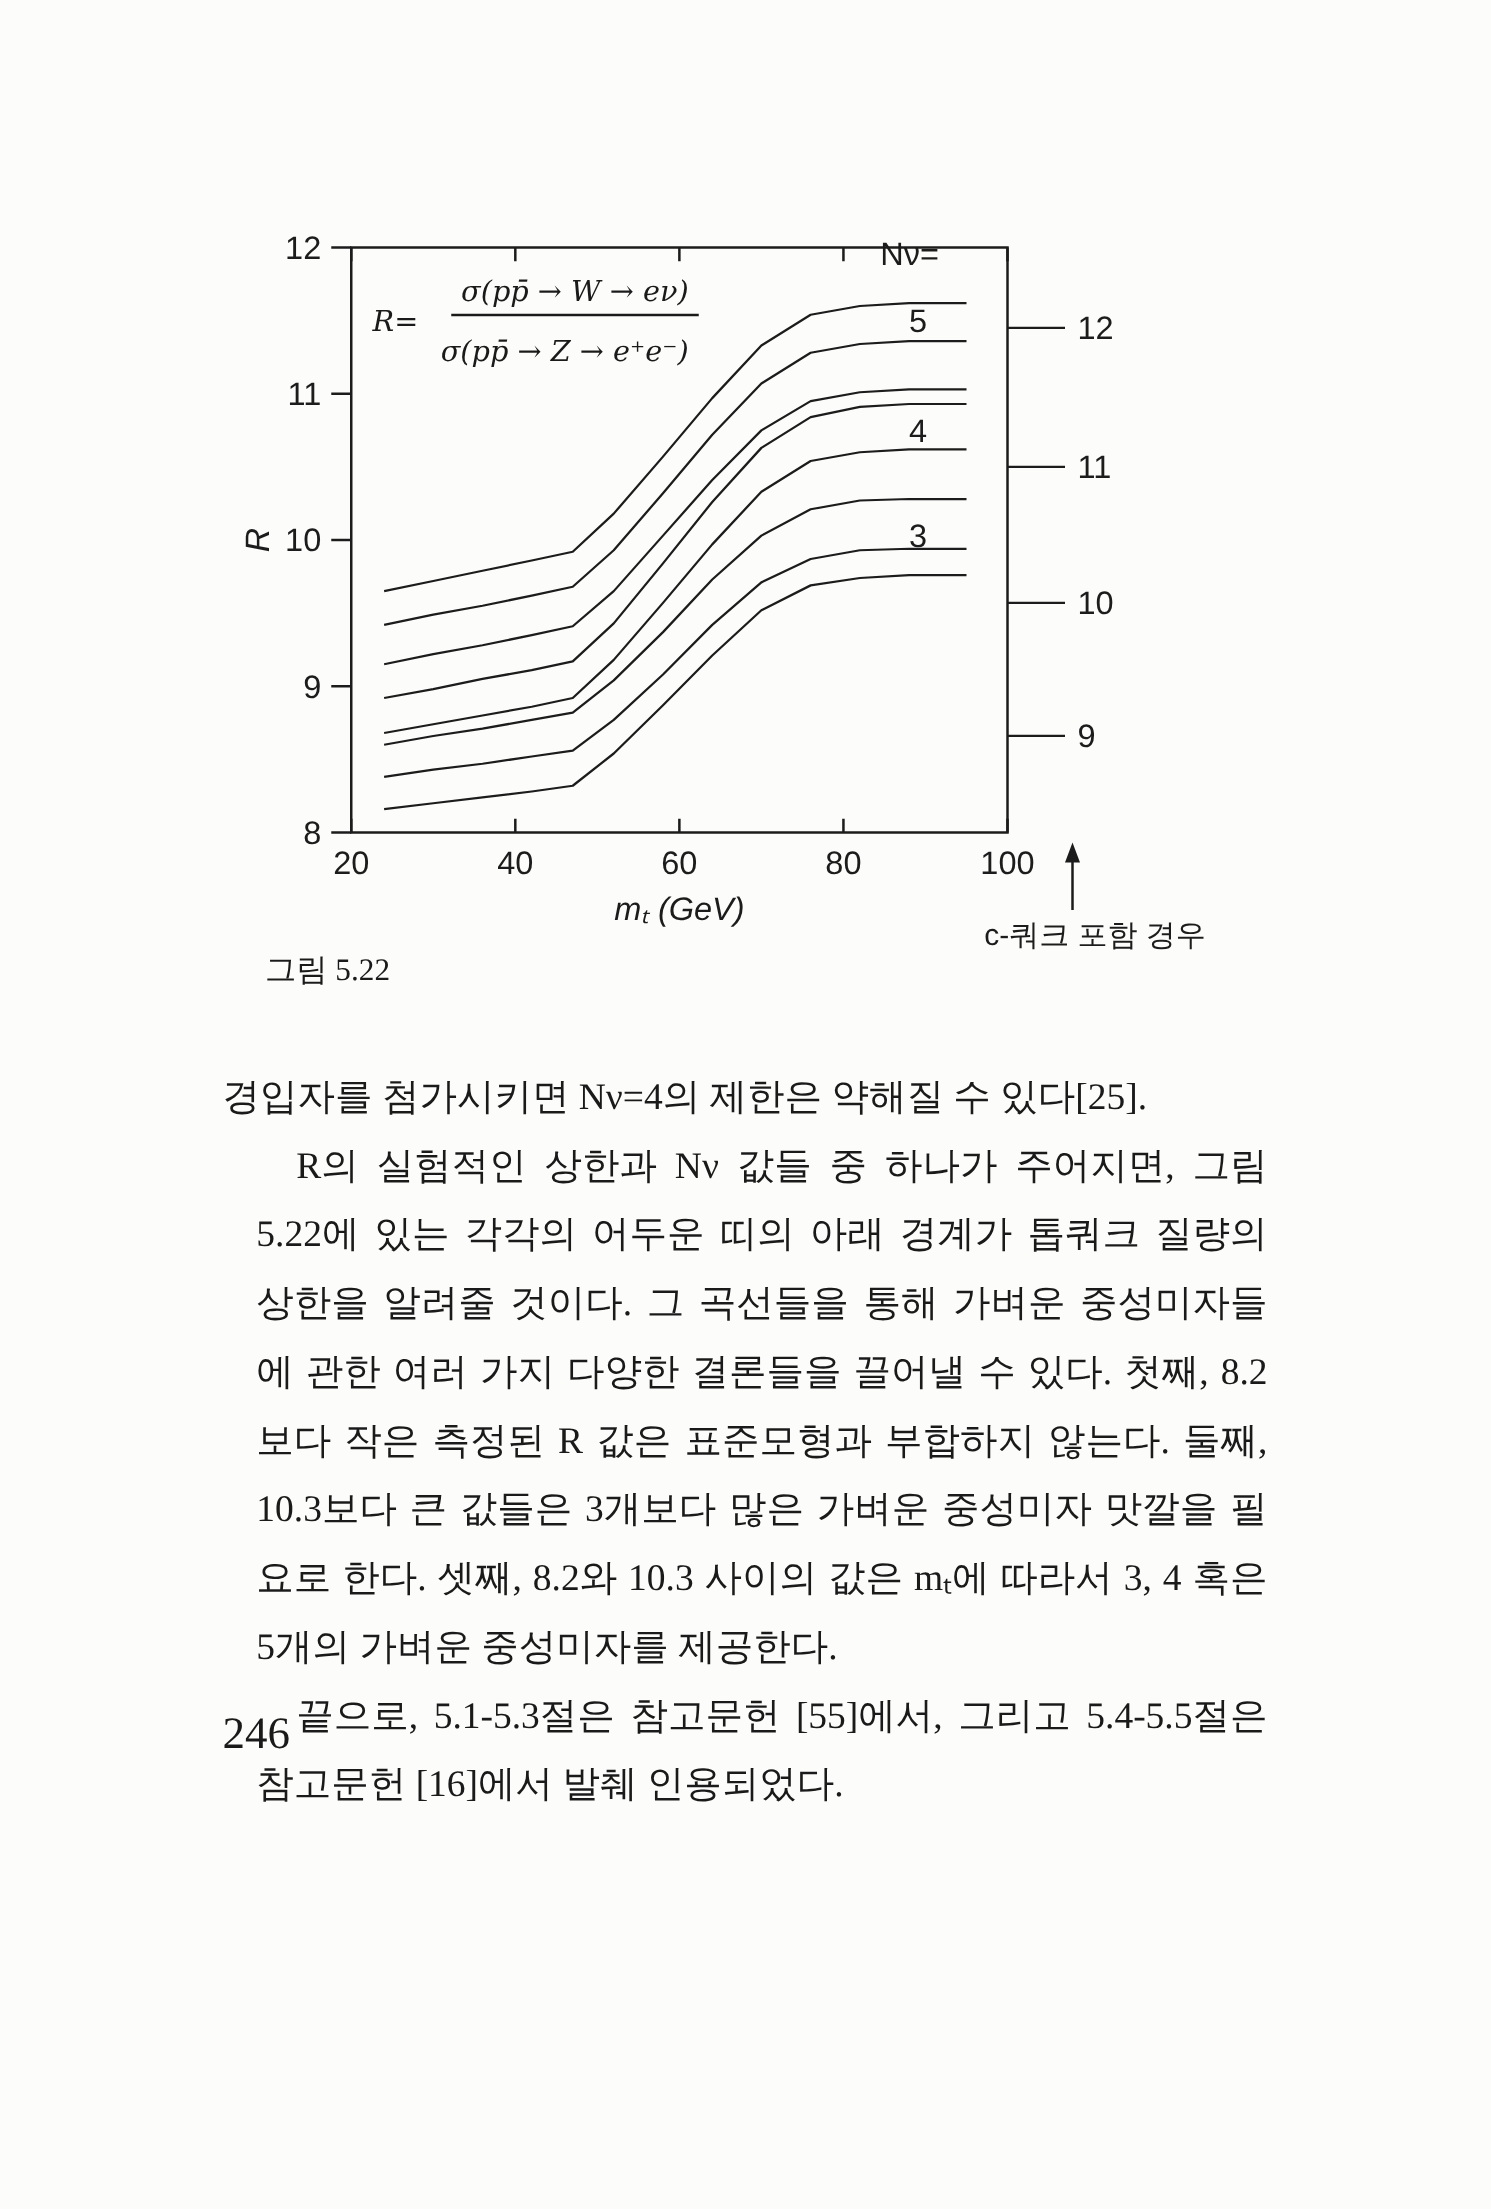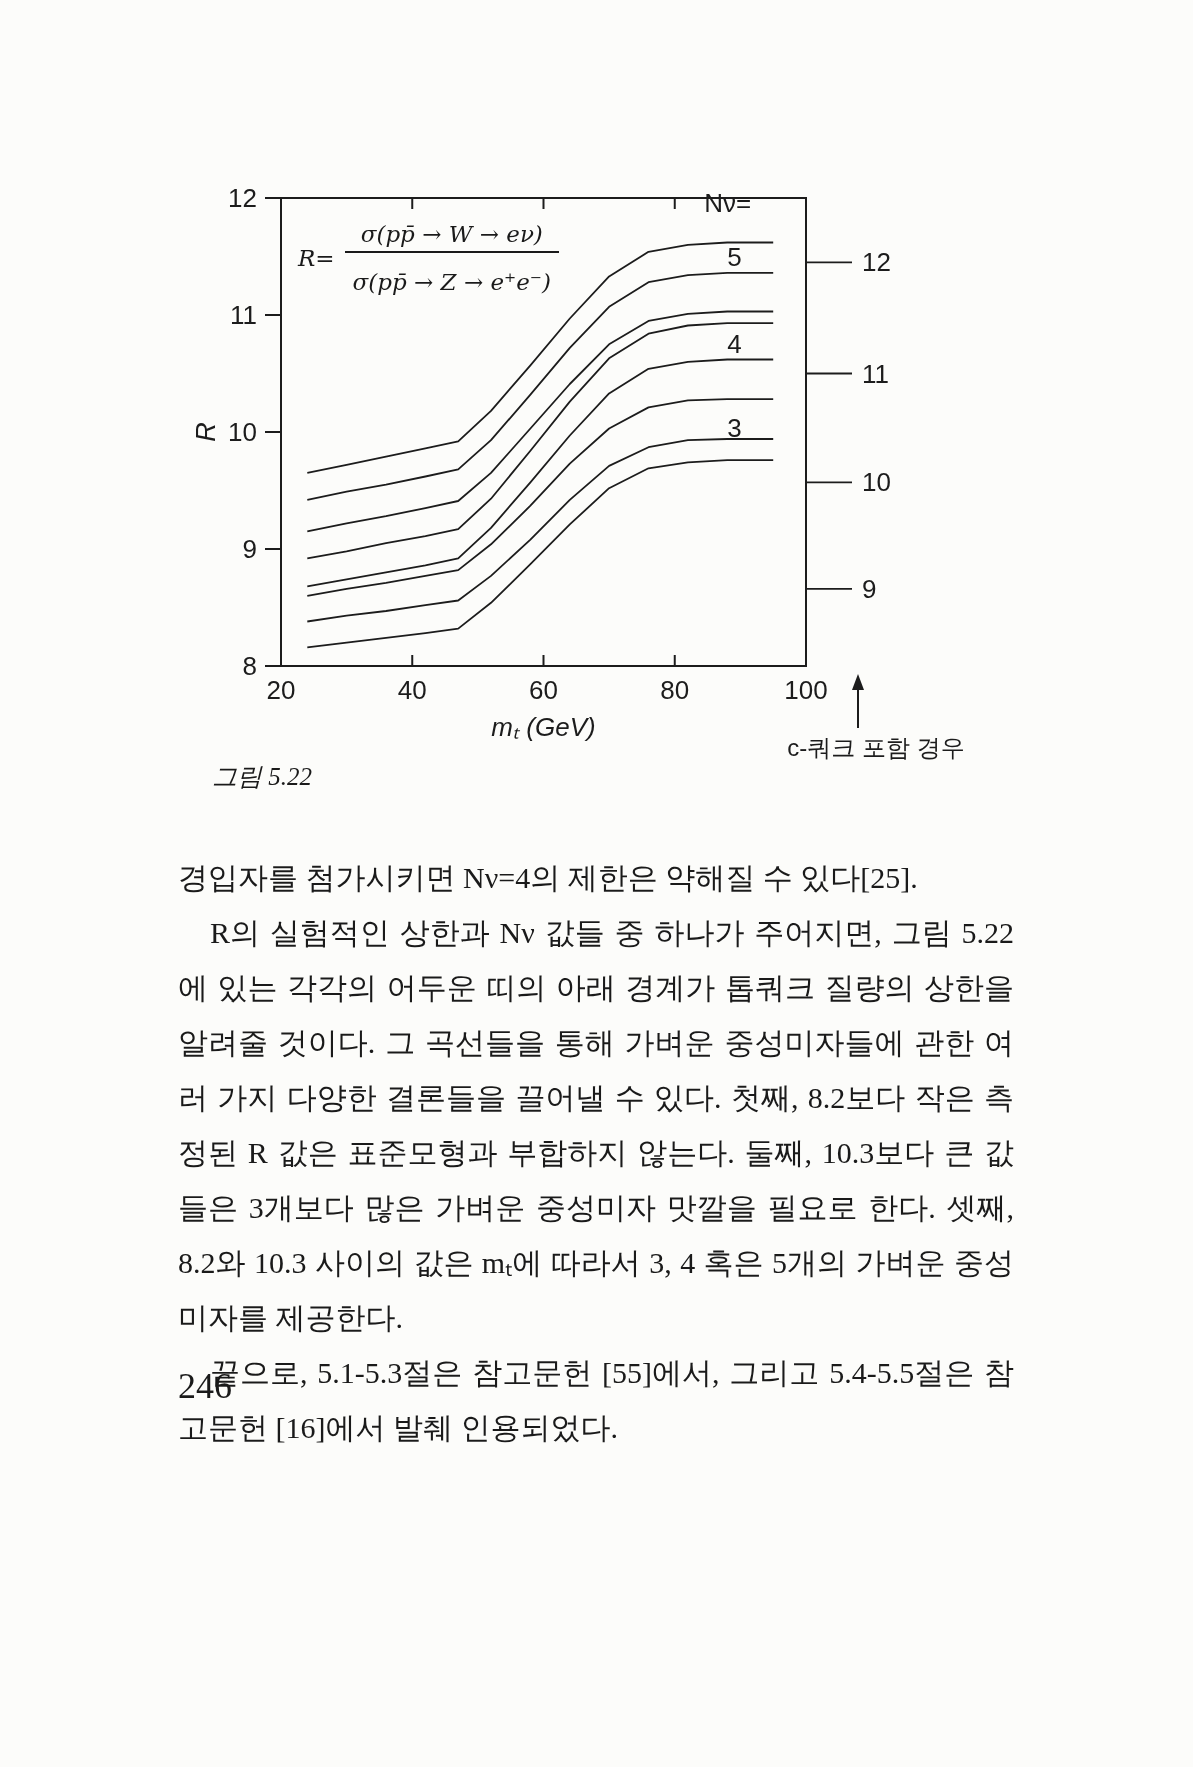--- a/index.html
+++ b/index.html
@@ -15,38 +15,38 @@
   .figure-area{
     position:absolute;left:178px;top:185px;width:800px;height:575px;
   }
   .figure-area svg{position:absolute;left:0;top:0;}
   .formula{
     position:absolute;left:120px;top:36px;
     display:flex;align-items:center;gap:10px;
     font-family:"DejaVu Serif", serif;
     font-style:italic;font-size:23px;color:#1a1a1a;
   }
-  .formula .frac{display:inline-flex;flex-direction:column;text-align:center;}
+  .formula .frac{display:inline-flex;flex-direction:column;text-align:center;align-items:flex-end;}
   .formula .num{padding:0 8px 4px 8px;border-bottom:2px solid #1a1a1a;}
   .formula .den{padding:16px 8px 0 8px;}
   
   .caption{
     position:absolute;left:212px;top:758px;width:800px;
     font-size:25px;line-height:38px;
     display:flex;gap:20px;
   }
-  .cap-label{white-space:nowrap;font-style:italic;}
+  .cap-label{white-space:nowrap;}
   
   .body-text{
     position:absolute;left:178px;top:850px;width:836px;
     font-size:30px;line-height:55px;
     text-align:justify;
   }
   .body-text p{margin:0;}
-  .body-text p.indent{text-indent:32px;}
+  .body-text p.indent{text-indent:32px;margin-left:27px;}
   
   .page-number{
     position:absolute;left:178px;top:1365px;
     font-size:36px;
   }
 </style>
 </head>
 <body>
 
 <div class="page">

